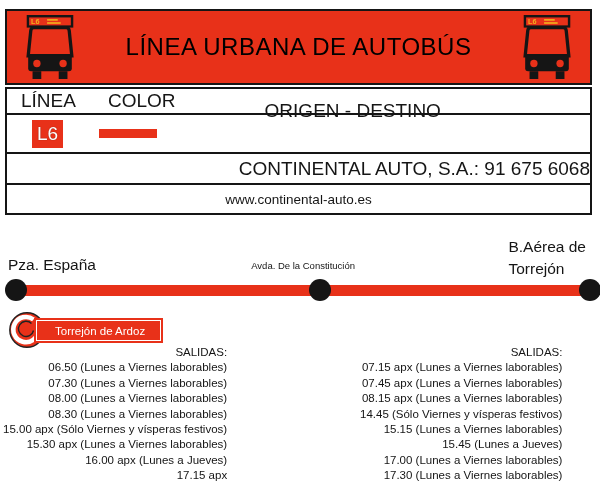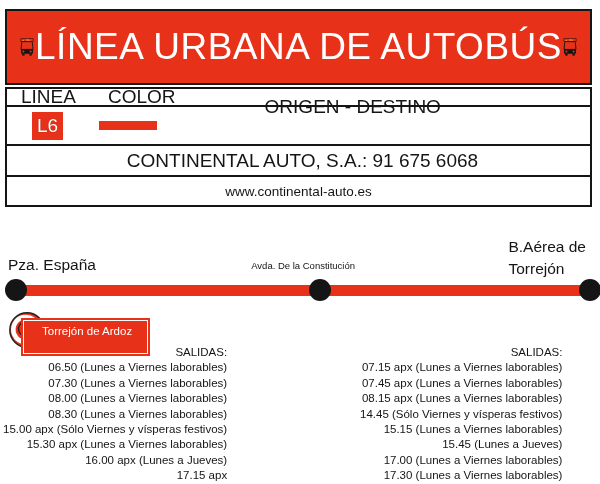--- a/index.html
+++ b/index.html
@@ -21,62 +21,62 @@
 
   
   .banner{
     position:absolute;left:5px;top:9px;width:587px;height:76px;
     background:var(--red);border:2px solid var(--ink);
     display:flex;align-items:center;justify-content:space-between;
     padding:0 12px;
   }
   .banner-title{
     flex:1;text-align:center;
-    font-size:37px;color:#ffffff;letter-spacing:.5px;white-space:nowrap;
+    font-size:24px;color:#000000;letter-spacing:.5px;white-space:nowrap;
   }
   .bus-svg{display:block;}
 
   
   .info-table{
     position:absolute;left:5px;top:87px;width:587px;
     border:2px solid var(--ink);background:var(--paper);
   }
   .it-row{display:flex;align-items:center;}
   .it-row + .it-row{border-top:2px solid var(--ink);}
-  .it-head{height:16px;font-size:19px;}
+  .it-head{height:24px;font-size:19px;}
   .h-linea{margin-left:14px;}
   .h-color{margin-left:32px;}
   .h-od{flex:1;text-align:center;margin-right:60px;margin-top:20px;}
   .it-data{height:39px;}
   .line-chip{
     margin-left:25px;width:31px;height:28px;background:var(--red);
     color:#fff;font-size:19px;display:flex;align-items:center;justify-content:center;
     text-shadow:0 0 1px #7a1405;
   }
   .color-swatch{margin-left:36px;width:58px;height:9px;background:var(--red);}
   .route-cell{flex:1;text-align:center;font-size:13.5px;margin-right:30px;}
-  .it-operator{height:31px;justify-content:center;font-size:19px;padding-left:8px;}
+  .it-operator{height:31px;justify-content:flex-end;font-size:19px;padding-left:8px;}
   .it-web{height:30px;justify-content:center;font-size:13.5px;}
 
   
   .route-map{position:absolute;left:0;top:235px;width:600px;height:70px;}
   .rm-start{position:absolute;left:8px;top:21px;font-size:15.5px;}
   .rm-mid{position:absolute;left:50%;transform:translateX(-47%);top:25px;font-size:9.5px;white-space:nowrap;}
   .rm-end{position:absolute;right:14px;top:1px;font-size:15.5px;line-height:22px;text-align:left;}
   .rm-line{position:absolute;left:12px;top:50px;width:584px;height:11px;background:var(--red);}
   .rm-dot{position:absolute;top:44px;width:22px;height:22px;border-radius:50%;background:var(--ink);}
   .rm-dot.d1{left:5px;}
   .rm-dot.d2{left:309px;}
   .rm-dot.d3{left:579px;}
 
   
   .muni{position:absolute;left:8px;top:311px;height:38px;}
   .muni-logo{position:absolute;left:0;top:0;}
   .muni-plate{
-    position:absolute;left:15px;top:9px;height:34px;
+    position:absolute;left:28px;top:9px;height:21px;
     background:var(--red);border:1px solid #fff;outline:2px solid var(--red);
     color:#fff;font-size:11.5px;line-height:20px;padding:0 15px 0 18px;
     white-space:nowrap;
   }
 
   
   .sched{position:absolute;top:345px;font-size:11.5px;line-height:15.4px;color:#141414;text-align:right;}
   .sched.left{left:3px;}
   .sched.right{left:360px;}
   .sched div{white-space:nowrap;}

